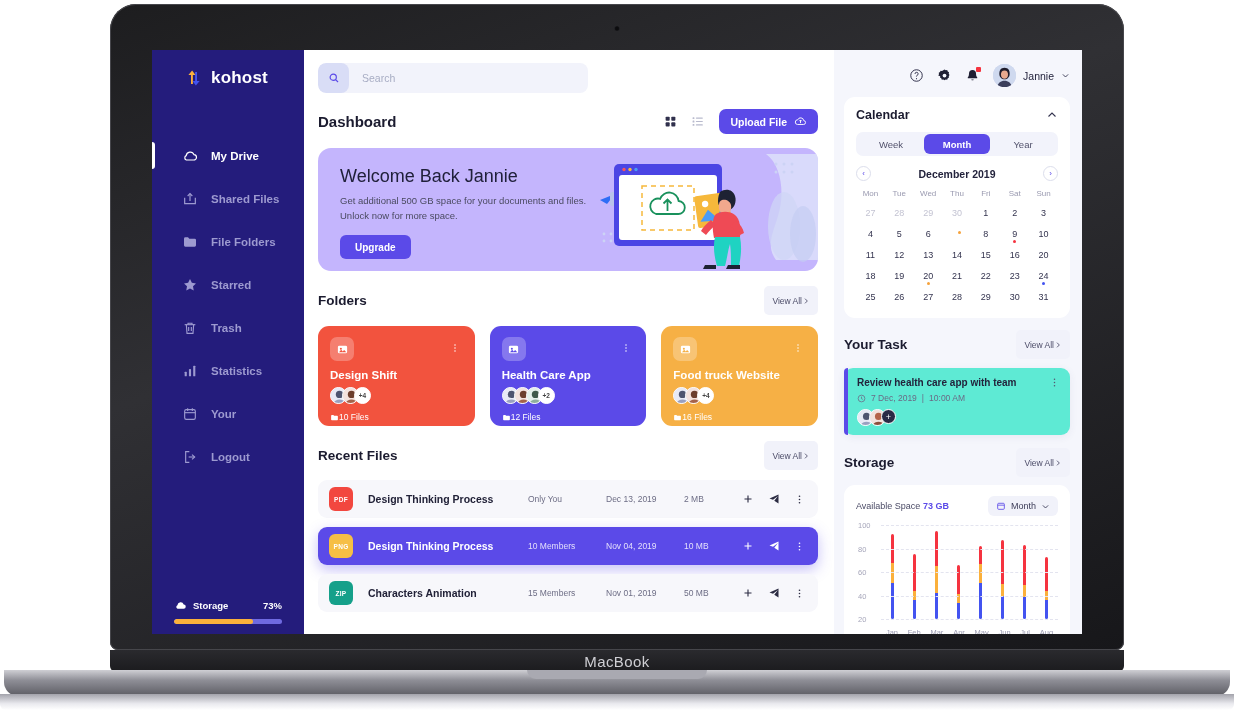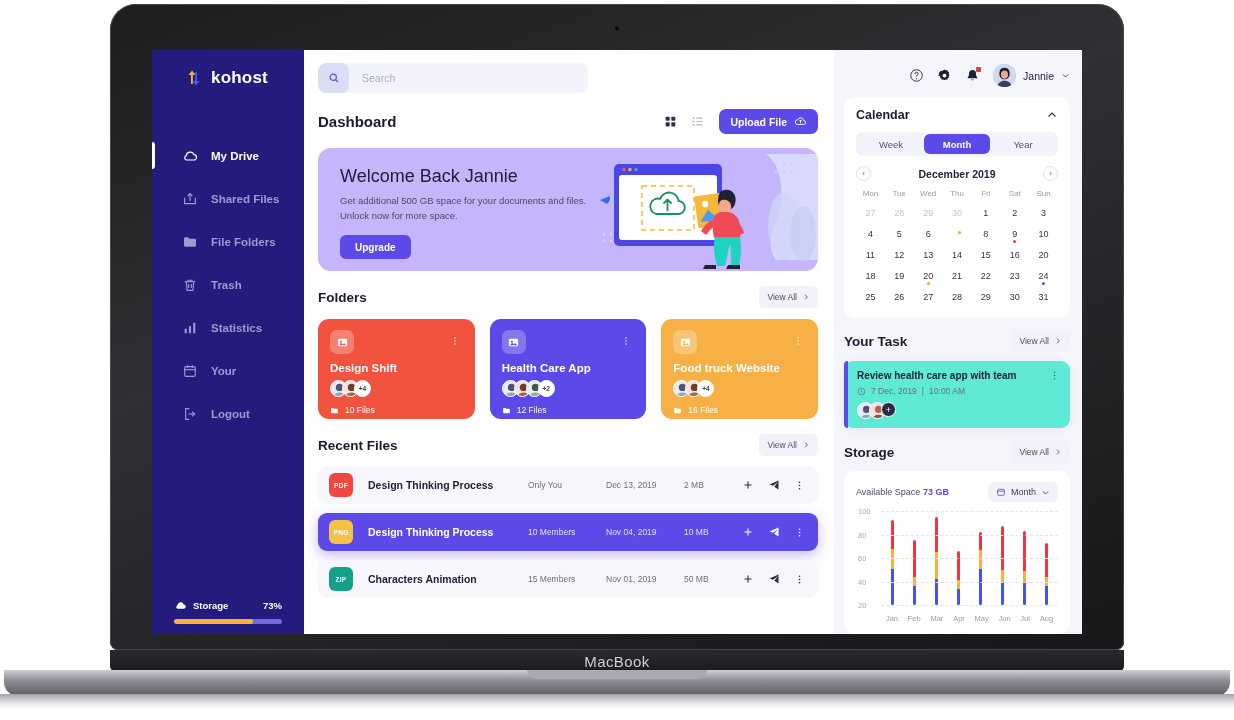--- a/index.html
+++ b/index.html
@@ -122,22 +122,22 @@
     margin-top: 12px; background: #5b4ae8; color: #fff; border: 0;
     border-radius: 6px; height: 24px; padding: 0 15px;
     font-size: 10px; font-weight: bold; font-family: inherit; cursor: pointer;
   }
   .banner-art { position: absolute; right: 0; top: 0; width: 220px; height: 123px; }
 
   
   .sec-head { display: flex; align-items: center; padding: 0 16px 0 14px; margin-top: 15px; }
   .sec-title { font-size: 13.5px; font-weight: bold; color: #1b1b2f; }
   .viewall {
-    margin-left: auto; display: flex; align-items: center; gap: 5px;
-    background: #f1f2fa; border-radius: 5px; height: 22px; padding: 0 8px;
+    margin-left: auto; display: flex; align-items: center; 
+    background: #f1f2fa; border-radius: 5px; height: 29px; padding: 0 8px;
     font-size: 8.5px; color: #4c4c68; cursor: pointer;
   }
 
   
   .folders { display: flex; gap: 15px; padding: 11px 16px 0 14px; }
   .fcard {
     flex: 1; height: 100px; border-radius: 11px; padding: 11px 12px;
     position: relative; color: #fff;
   }
   .fcard-top { display: flex; align-items: flex-start; }
@@ -151,21 +151,21 @@
   .avatars { display: flex; margin-top: 6px; }
   .av {
     width: 17px; height: 17px; border-radius: 50%; border: 1.5px solid #fff;
     margin-left: -5px; overflow: hidden; background: #dfe2f0;
   }
   .av:first-child { margin-left: 0; }
   .av-more {
     background: #fff; color: #444; font-size: 6.5px; font-weight: bold;
     display: flex; align-items: center; justify-content: center;
   }
-  .fcard-meta { margin-top: 8px; display: flex; align-items: center; gap: 6px; font-size: 8.5px; }
+  .fcard-meta { margin-top: 8px; display: flex; align-items: center; font-size: 8.5px; }
   .fcard-meta + .fcard-meta { margin-top: 5px; }
 
   
   .files { padding: 10px 16px 0 14px; }
   .frow {
     display: flex; align-items: center; height: 38px; border-radius: 9px;
     background: #f7f7fb; margin-bottom: 9px; padding: 0 13px 0 11px;
   }
   .frow.sel { background: #5b4ae8; color: #fff; box-shadow: 0 5px 14px rgba(91,74,232,.34); }
   .ftag {
@@ -307,20 +307,26 @@
                 <path d="M12 15V4"></path>
                 <path d="M8.5 7.5 12 4l3.5 3.5"></path>
               </svg>
             <span>Shared Files</span>
           </div>
           <div class="nav-item">
             <svg class="nav-ico" viewBox="0 0 24 24">
                 <path d="M3 7a2 2 0 0 1 2-2h4l2 2h8a2 2 0 0 1 2 2v8a2 2 0 0 1-2 2H5a2 2 0 0 1-2-2z" fill="#9d9ad0"></path>
               </svg>
             <span>File Folders</span>
+          </div>
+          <div class="nav-item">
+            <svg class="nav-ico" viewBox="0 0 24 24">
+                <path d="M12 3l2.8 5.7 6.2.9-4.5 4.4 1.1 6.2L12 17.3 6.4 20.2l1.1-6.2L3 9.6l6.2-.9z" fill="#9d9ad0"></path>
+              </svg>
+            <span>Starred</span>
           </div>
           <div class="nav-item">
             <svg class="nav-ico" viewBox="0 0 24 24" fill="none" stroke="#9d9ad0" stroke-width="1.7">
                 <path d="M4 7h16"></path>
                 <path d="M9 7V4.8h6V7"></path>
                 <path d="M6.5 7l1 13h9l1-13"></path>
                 <path d="M10 10.5v6M14 10.5v6"></path>
               </svg>
             <span>Trash</span>
           </div>

